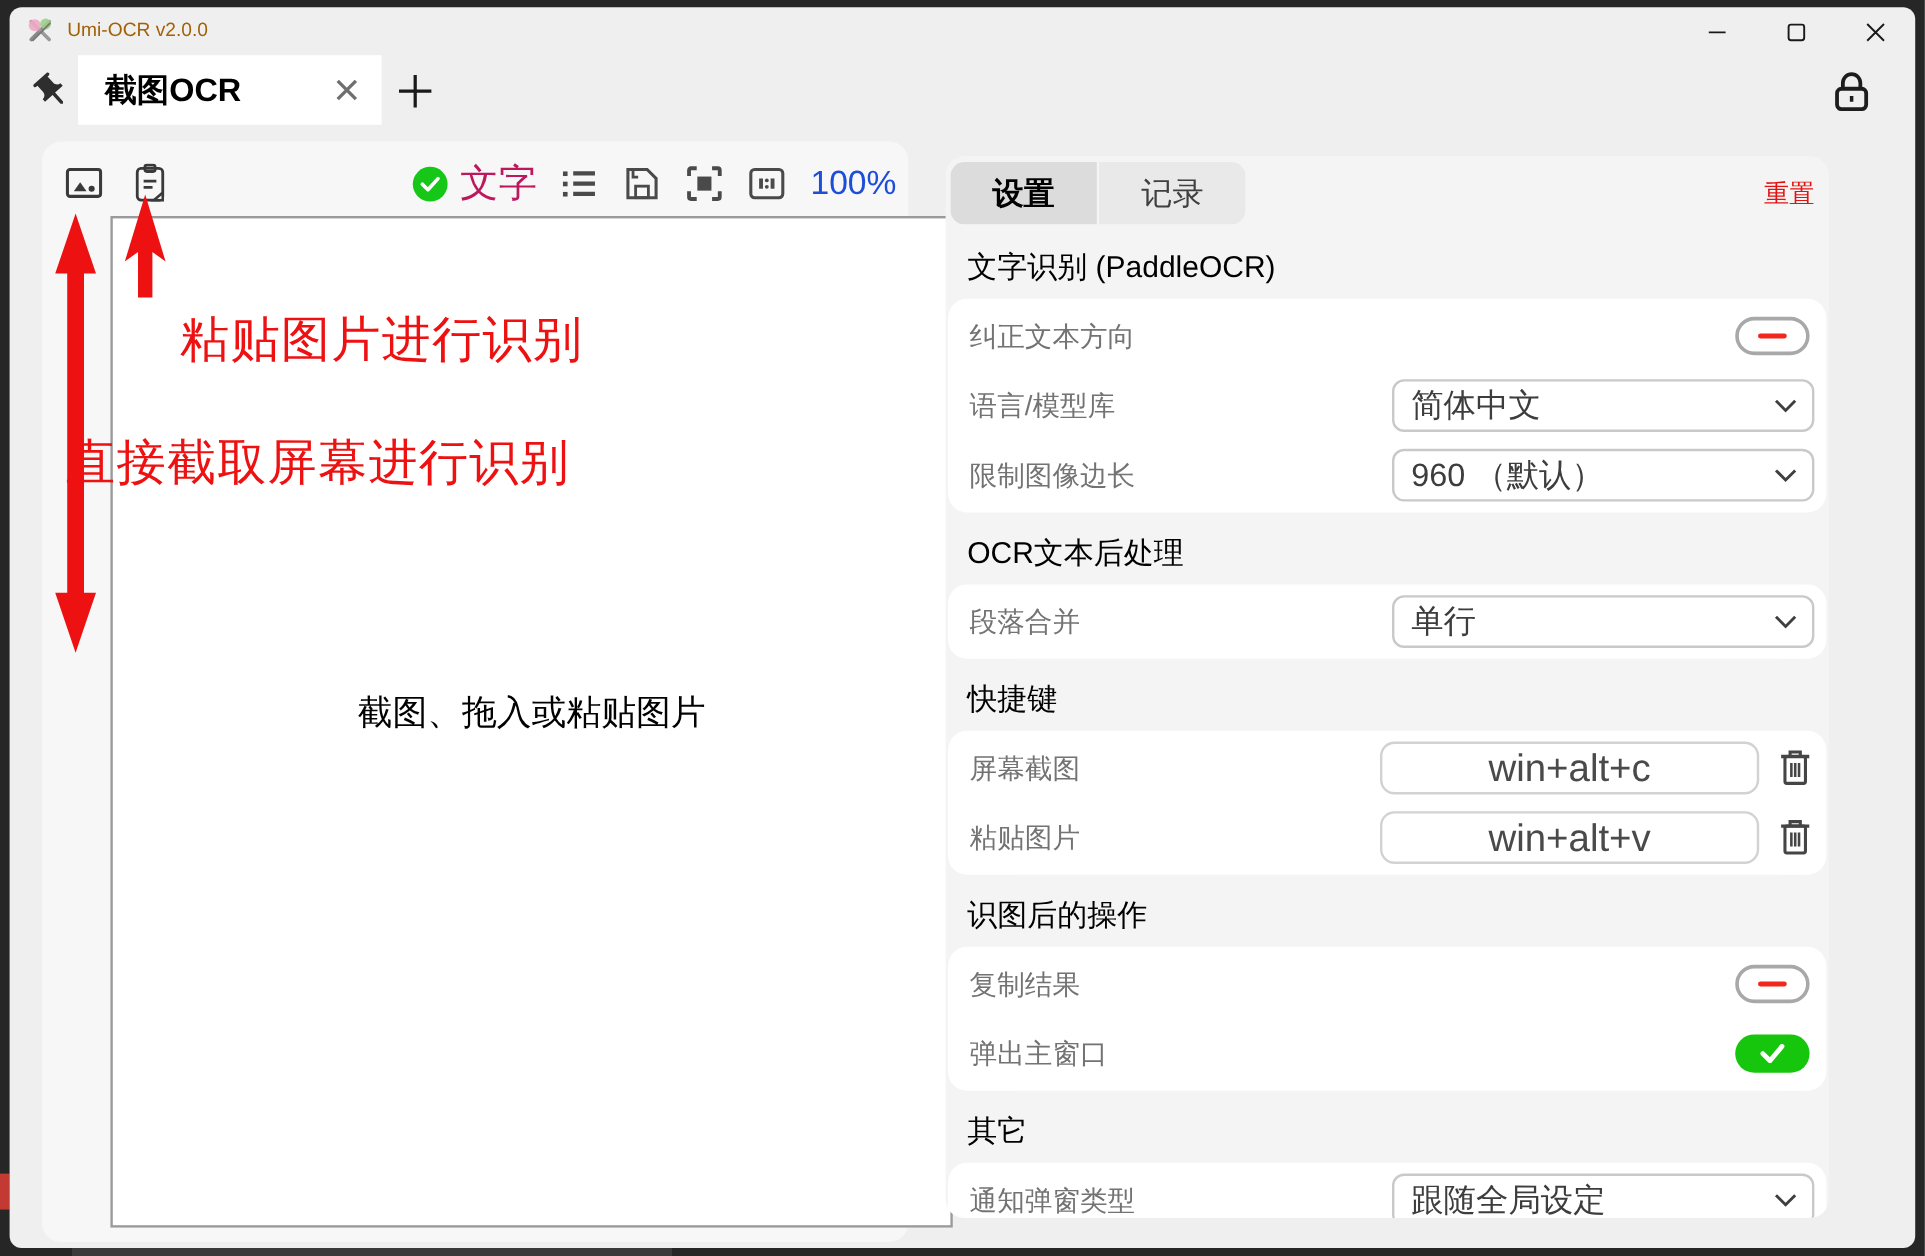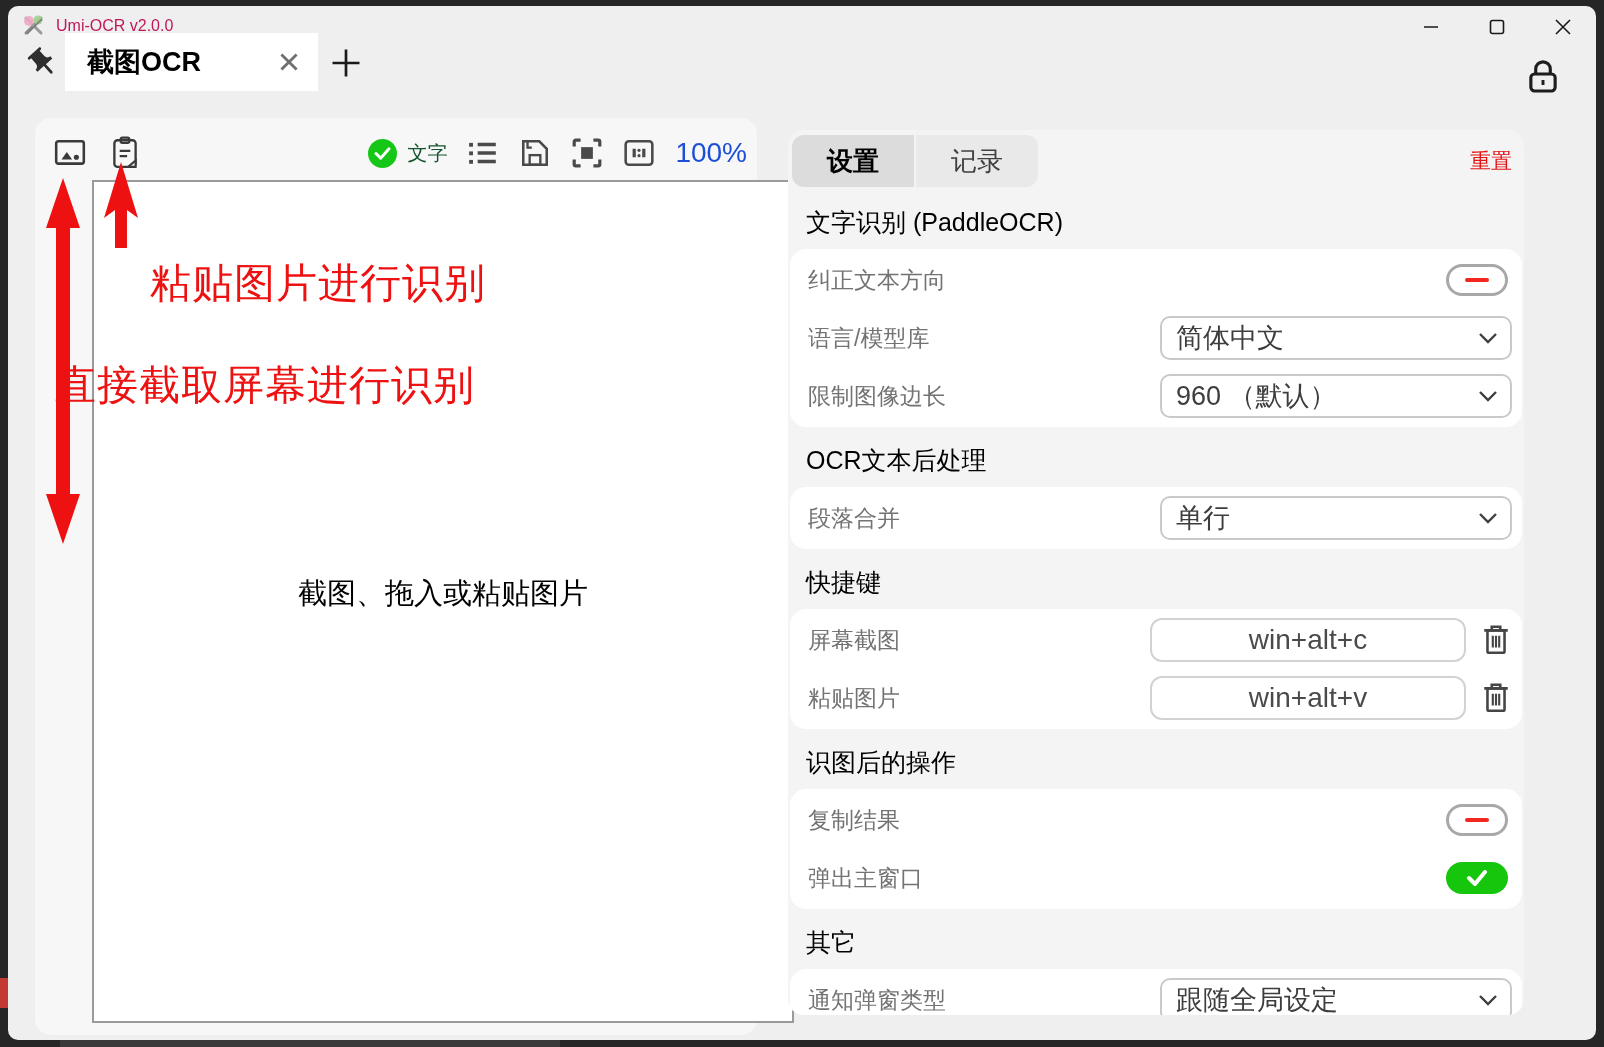--- a/index.html
+++ b/index.html
@@ -11,41 +11,41 @@
   .bg-sliver{position:absolute;left:0;top:978px;width:8px;height:30px;background:#c23a32;}
   .bg-blob{position:absolute;background:#3a3a3a;}
 
   
   .window{position:absolute;left:8px;top:6px;width:1588px;height:1034px;
     background:#efefef;border-radius:10px;overflow:hidden;}
 
   
   .titlebar{position:absolute;top:0;left:0;right:0;height:40px;display:flex;align-items:center;padding-left:14px;}
   .app-icon{width:24px;height:24px;margin-right:10px;}
-  .title-text{font-size:16px;color:#be185d;}
+  .title-text{font-size:16px;color:#a16207;}
   .win-controls{position:absolute;right:0;top:0;height:42px;display:flex;}
   .win-btn{width:66px;height:42px;display:flex;align-items:center;justify-content:center;cursor:default;}
 
   
-  .tabbar{position:absolute;top:27px;left:0;right:0;height:58px;text-align:right;}
+  .tabbar{position:absolute;top:40px;left:0;right:0;height:58px;text-align:right;}
   .pin-btn{position:absolute;left:14px;top:8px;width:42px;height:44px;display:flex;align-items:center;justify-content:center;}
   .tab-active{position:absolute;left:57px;top:0;width:253px;height:58px;background:#ffffff;
     display:flex;align-items:center;padding:0 16px 0 22px;box-sizing:border-box;}
   .tab-label{font-size:27px;font-weight:700;color:#000;}
   .tab-close{margin-left:auto;display:flex;align-items:center;}
   .new-tab{position:absolute;left:316px;top:8px;width:44px;height:44px;display:flex;align-items:center;justify-content:center;}
   .lock-btn{position:absolute;right:36px;top:52px;width:34px;height:38px;}
 
   
   .left-card{position:absolute;left:27px;top:112px;width:722px;height:917px;background:#f7f7f7;border-radius:16px;}
   .left-toolbar{position:absolute;top:8px;left:18px;right:10px;height:54px;display:flex;align-items:center;}
   .lt-left{display:flex;align-items:center;gap:22px;}
   .lt-right{display:flex;align-items:center;gap:20px;margin-left:auto;}
   .check-circle{width:29px;height:29px;border-radius:50%;background:#17c717;display:flex;align-items:center;justify-content:center;}
-  .ocr-status{font-size:20px;color:#14532d;margin-left:-10px;}
+  .ocr-status{font-size:32px;color:#be185d;margin-left:-10px;}
   .zoom-level{font-size:28px;color:#1d4ed8;}
   .drop-area{position:absolute;left:10px;top:62px;width:698px;height:839px;background:#ffffff;border:2px solid #9a9a9a;margin-left:47px;}
   .drop-hint{position:absolute;left:0;top:392px;width:100%;text-align:center;font-size:29px;color:#000;}
 
   
   .overlay{position:absolute;inset:0;z-index:6;pointer-events:none;}
   .red-note{position:absolute;color:#ee1111;font-size:41px;font-weight:500;letter-spacing:1px;white-space:nowrap;z-index:7;}
   .note-paste{left:142px;top:226px;margin-top:24px;}
   .note-shot{left:47px;top:352px;}
 
@@ -64,21 +64,21 @@
   .rp-label{font-size:23px;color:#737373;flex:1;}
   .select{width:352px;height:44px;box-sizing:border-box;border:2px solid #c9c9c9;border-radius:10px;background:#fff;
     display:flex;align-items:center;padding:0 12px 0 14px;}
   .select-value{font-size:27px;color:#3d3d3d;flex:1;}
   .toggle-off{width:62px;height:32px;box-sizing:border-box;border:3px solid #a8a8a8;border-radius:17px;background:#fff;
     display:flex;align-items:center;justify-content:center;margin-right:4px;}
   .toggle-off .dash{width:24px;height:4px;border-radius:2px;background:#f2281e;}
   .toggle-on{width:62px;height:32px;border-radius:17px;background:#16c60c;
     display:flex;align-items:center;justify-content:center;margin-right:4px;}
   .hotkey-btn{width:316px;height:44px;box-sizing:border-box;border:2px solid #d2d2d2;border-radius:12px;background:#fff;
-    display:flex;align-items:center;justify-content:center;font-size:28px;color:#4a4a4a;}
+    display:flex;align-items:center;justify-content:center;font-size:32px;color:#4a4a4a;}
   .trash-btn{margin-left:14px;width:32px;height:34px;display:flex;align-items:center;justify-content:center;}
   svg{display:block;}
 </style>
 </head>
 <body>
 
 <div class="bg-sliver"></div>
 <div class="bg-blob" style="left:60px;top:1040px;width:500px;height:7px;"></div>
 
 <div class="window">

